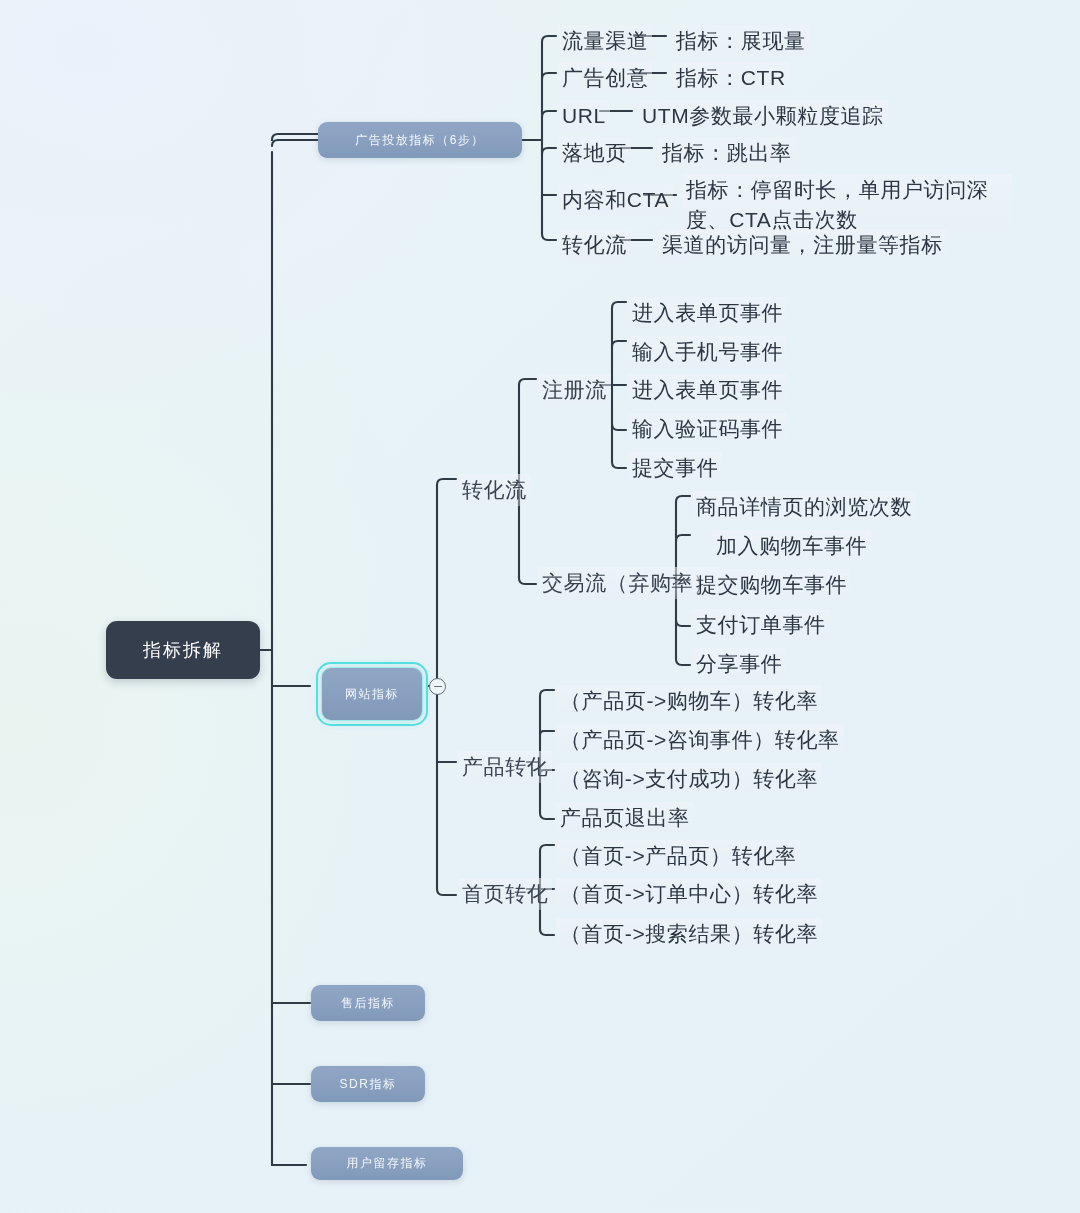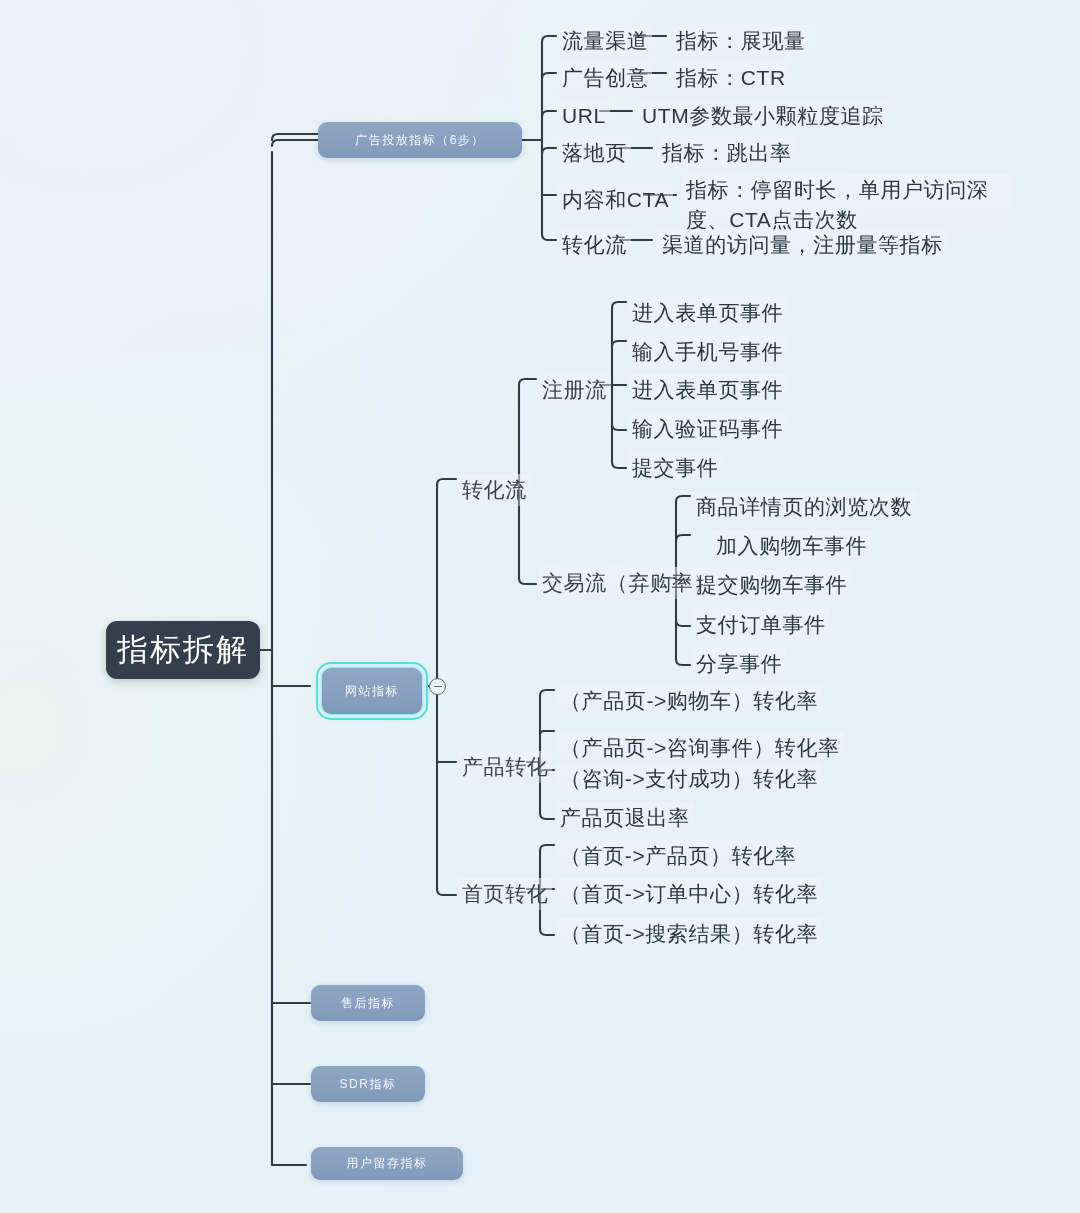--- a/index.html
+++ b/index.html
@@ -33,21 +33,21 @@
     display: flex;
     align-items: center;
     justify-content: center;
     white-space: pre;
   }
 
   .node-root {
     background: #343e4d;
     color: #ffffff;
     border-radius: 11px;
-    font-size: 31px;
+    font-size: 18px;
     letter-spacing: 2px;
     box-shadow: 0 3px 9px rgba(40,55,75,.22);
     padding: 0 18px;
   }
 
   .node-l1 {
     background: linear-gradient(180deg, #8fa6c4 0%, #89a0c0 50%, #8199b9 100%);
     color: #f4f8fd;
     border-radius: 9px;
     font-size: 12px;
@@ -170,21 +170,21 @@
   </svg>
 
   <div class="node node-root" style="left:106px; top:621px; width:154px; height:58px;">
     <span>指标拆解</span>
   </div>
 
   <div class="node node-l1" style="left:318px; top:122px; width:204px; height:36px;">
     <span>广告投放指标（6步）</span>
   </div>
 
-  <div class="node node-l1 selected" style="left:322px; top:668px; width:100px; height:46px;">
+  <div class="node node-l1 selected" style="left:322px; top:668px; width:100px; height:52px;">
     <span>网站指标</span>
   </div>
 
   <div class="toggle" style="left:429px; top:678px;"></div>
 
   <div class="node node-l1" style="left:311px; top:985px; width:114px; height:36px;">
     <span>售后指标</span>
   </div>
 
   <div class="node node-l1" style="left:311px; top:1066px; width:114px; height:36px;">
@@ -224,21 +224,21 @@
 
   <div class="leaf mid" style="left:538px; top:567px;">交易流（弃购率）</div>
   <div class="leaf" style="left:692px; top:491px;">商品详情页的浏览次数</div>
   <div class="leaf" style="left:712px; top:530px;">加入购物车事件</div>
   <div class="leaf" style="left:692px; top:569px;">提交购物车事件</div>
   <div class="leaf" style="left:692px; top:609px;">支付订单事件</div>
   <div class="leaf" style="left:692px; top:648px;">分享事件</div>
 
   <div class="leaf mid" style="left:458px; top:751px;">产品转化</div>
   <div class="leaf" style="left:556px; top:685px;">（产品页-&gt;购物车）转化率</div>
-  <div class="leaf" style="left:556px; top:724px;margin-top:8px;">（产品页-&gt;咨询事件）转化率</div>
+  <div class="leaf" style="left:556px; top:724px;">（产品页-&gt;咨询事件）转化率</div>
   <div class="leaf" style="left:556px; top:763px;">（咨询-&gt;支付成功）转化率</div>
   <div class="leaf" style="left:556px; top:802px;">产品页退出率</div>
 
   <div class="leaf mid" style="left:458px; top:878px;">首页转化</div>
   <div class="leaf" style="left:556px; top:840px;">（首页-&gt;产品页）转化率</div>
   <div class="leaf" style="left:556px; top:878px;">（首页-&gt;订单中心）转化率</div>
   <div class="leaf" style="left:556px; top:918px;">（首页-&gt;搜索结果）转化率</div>
 
 </div>
 

